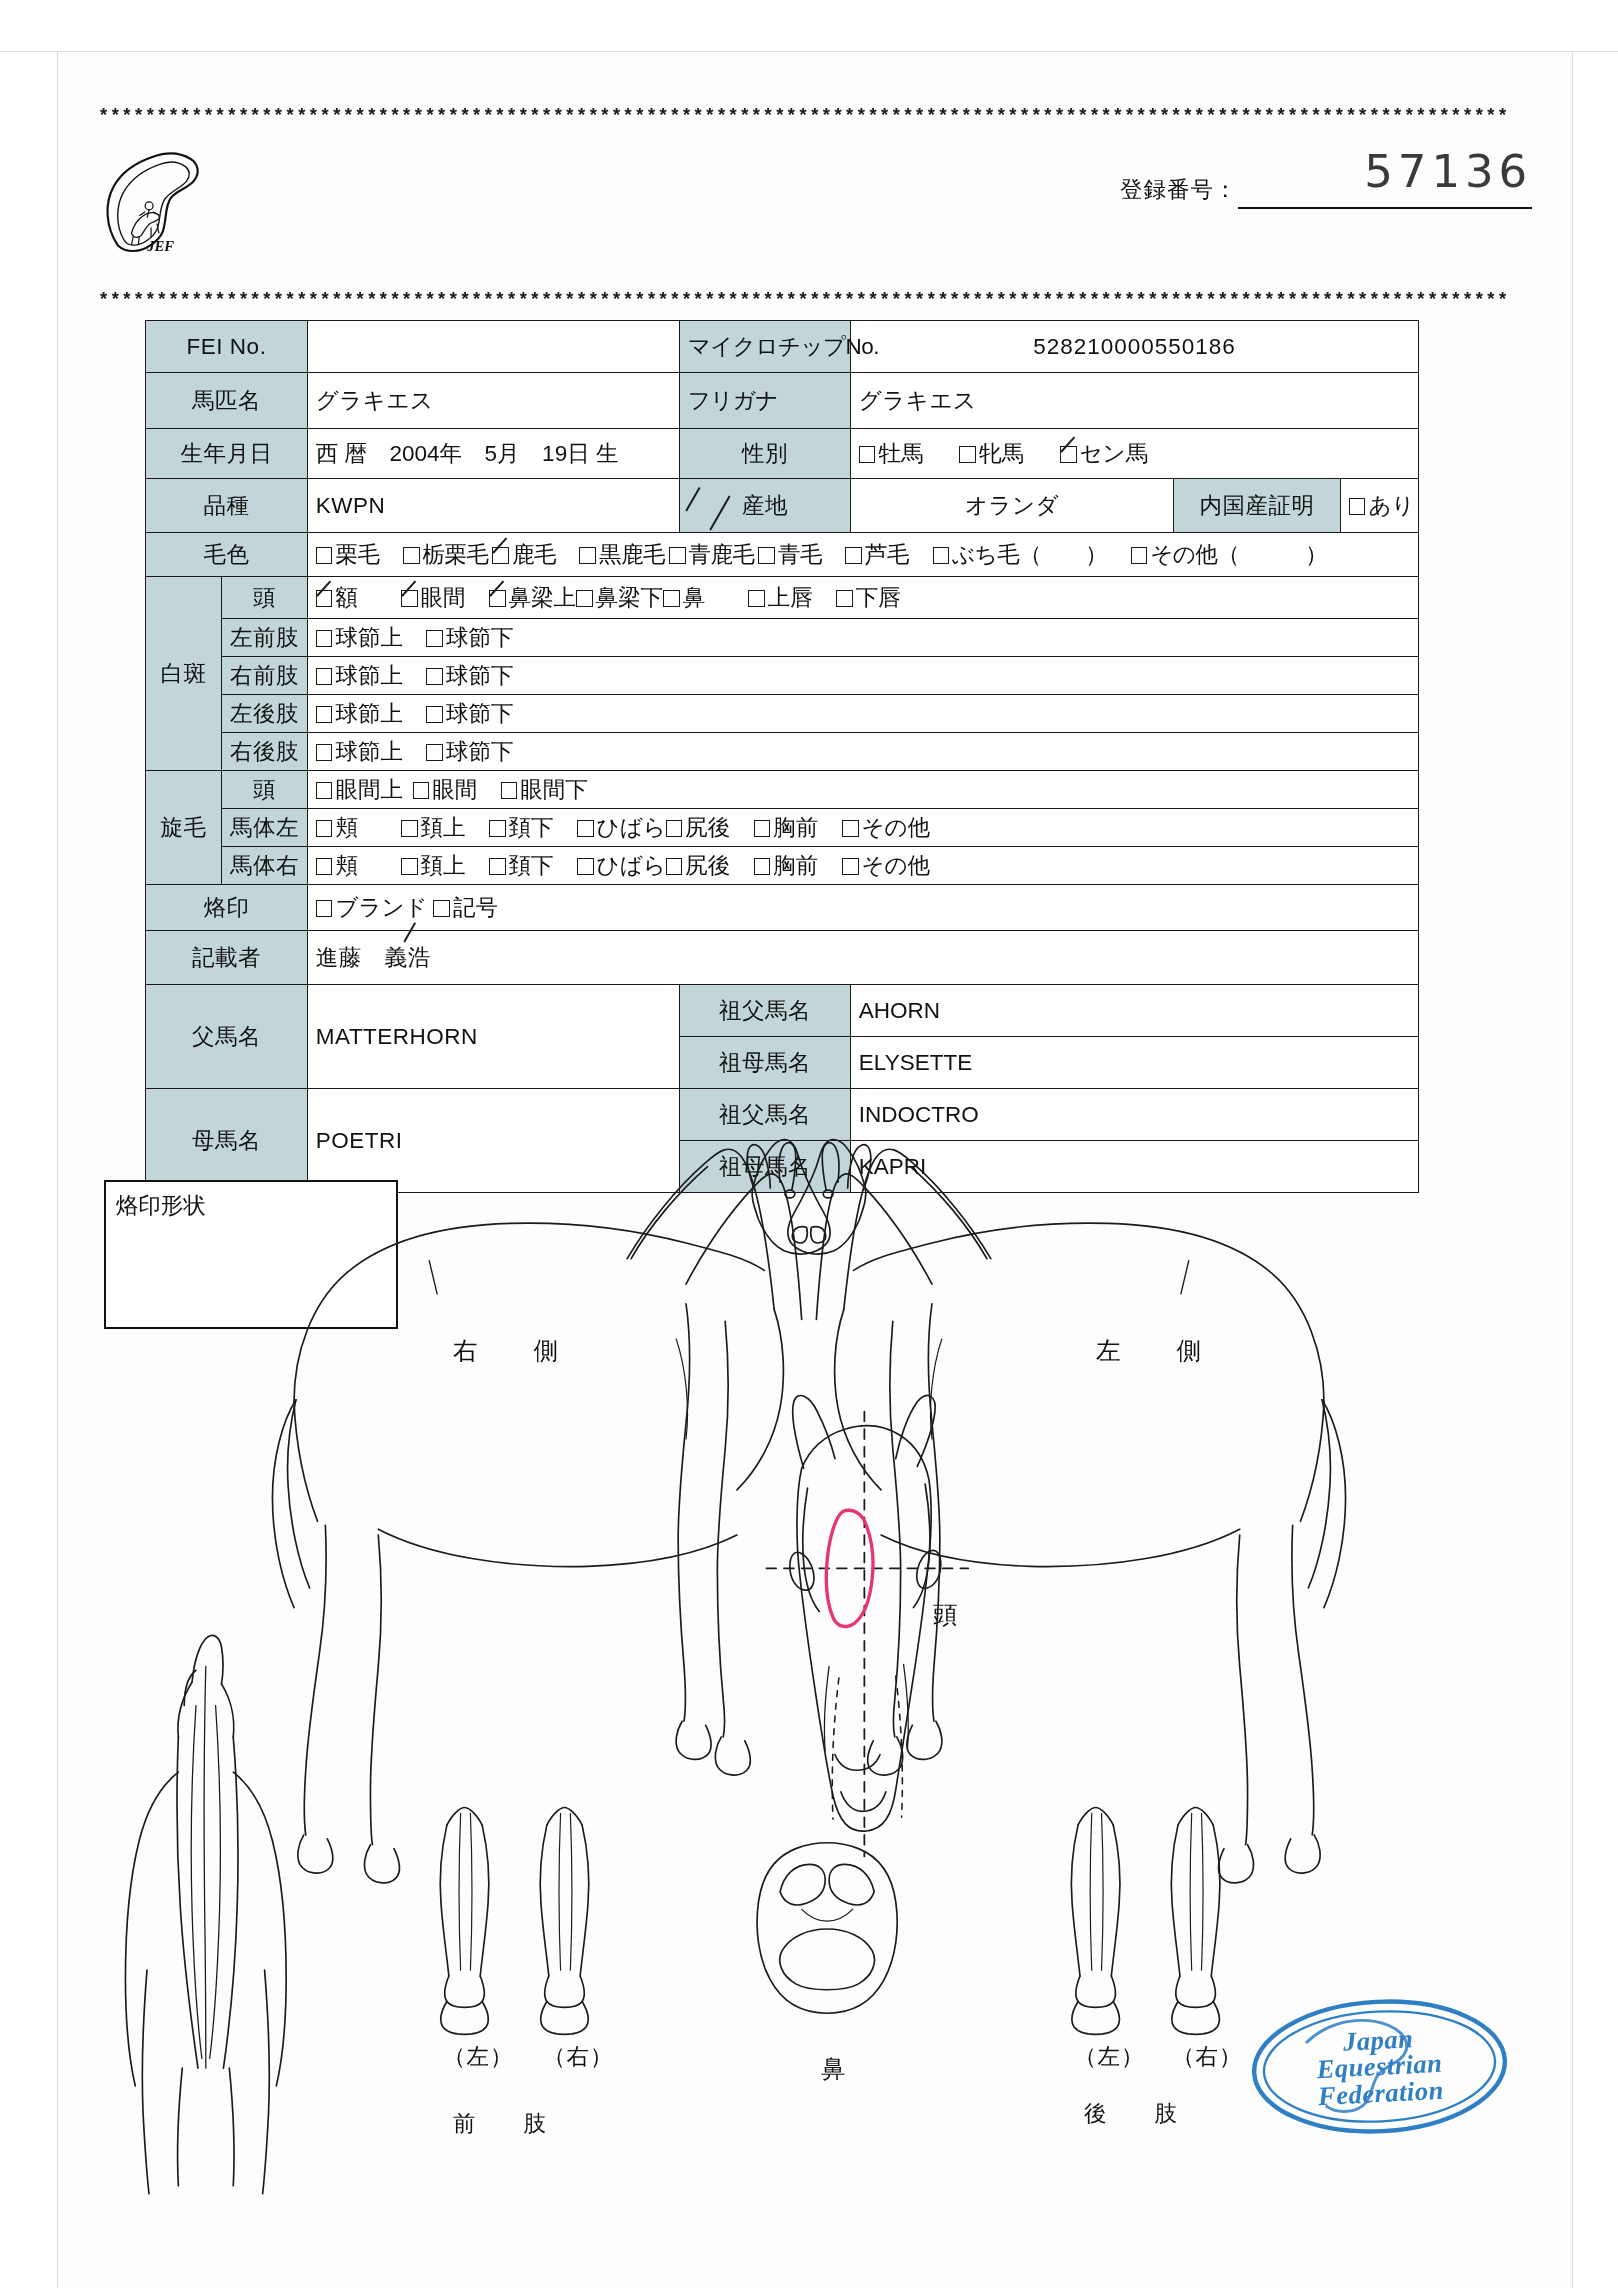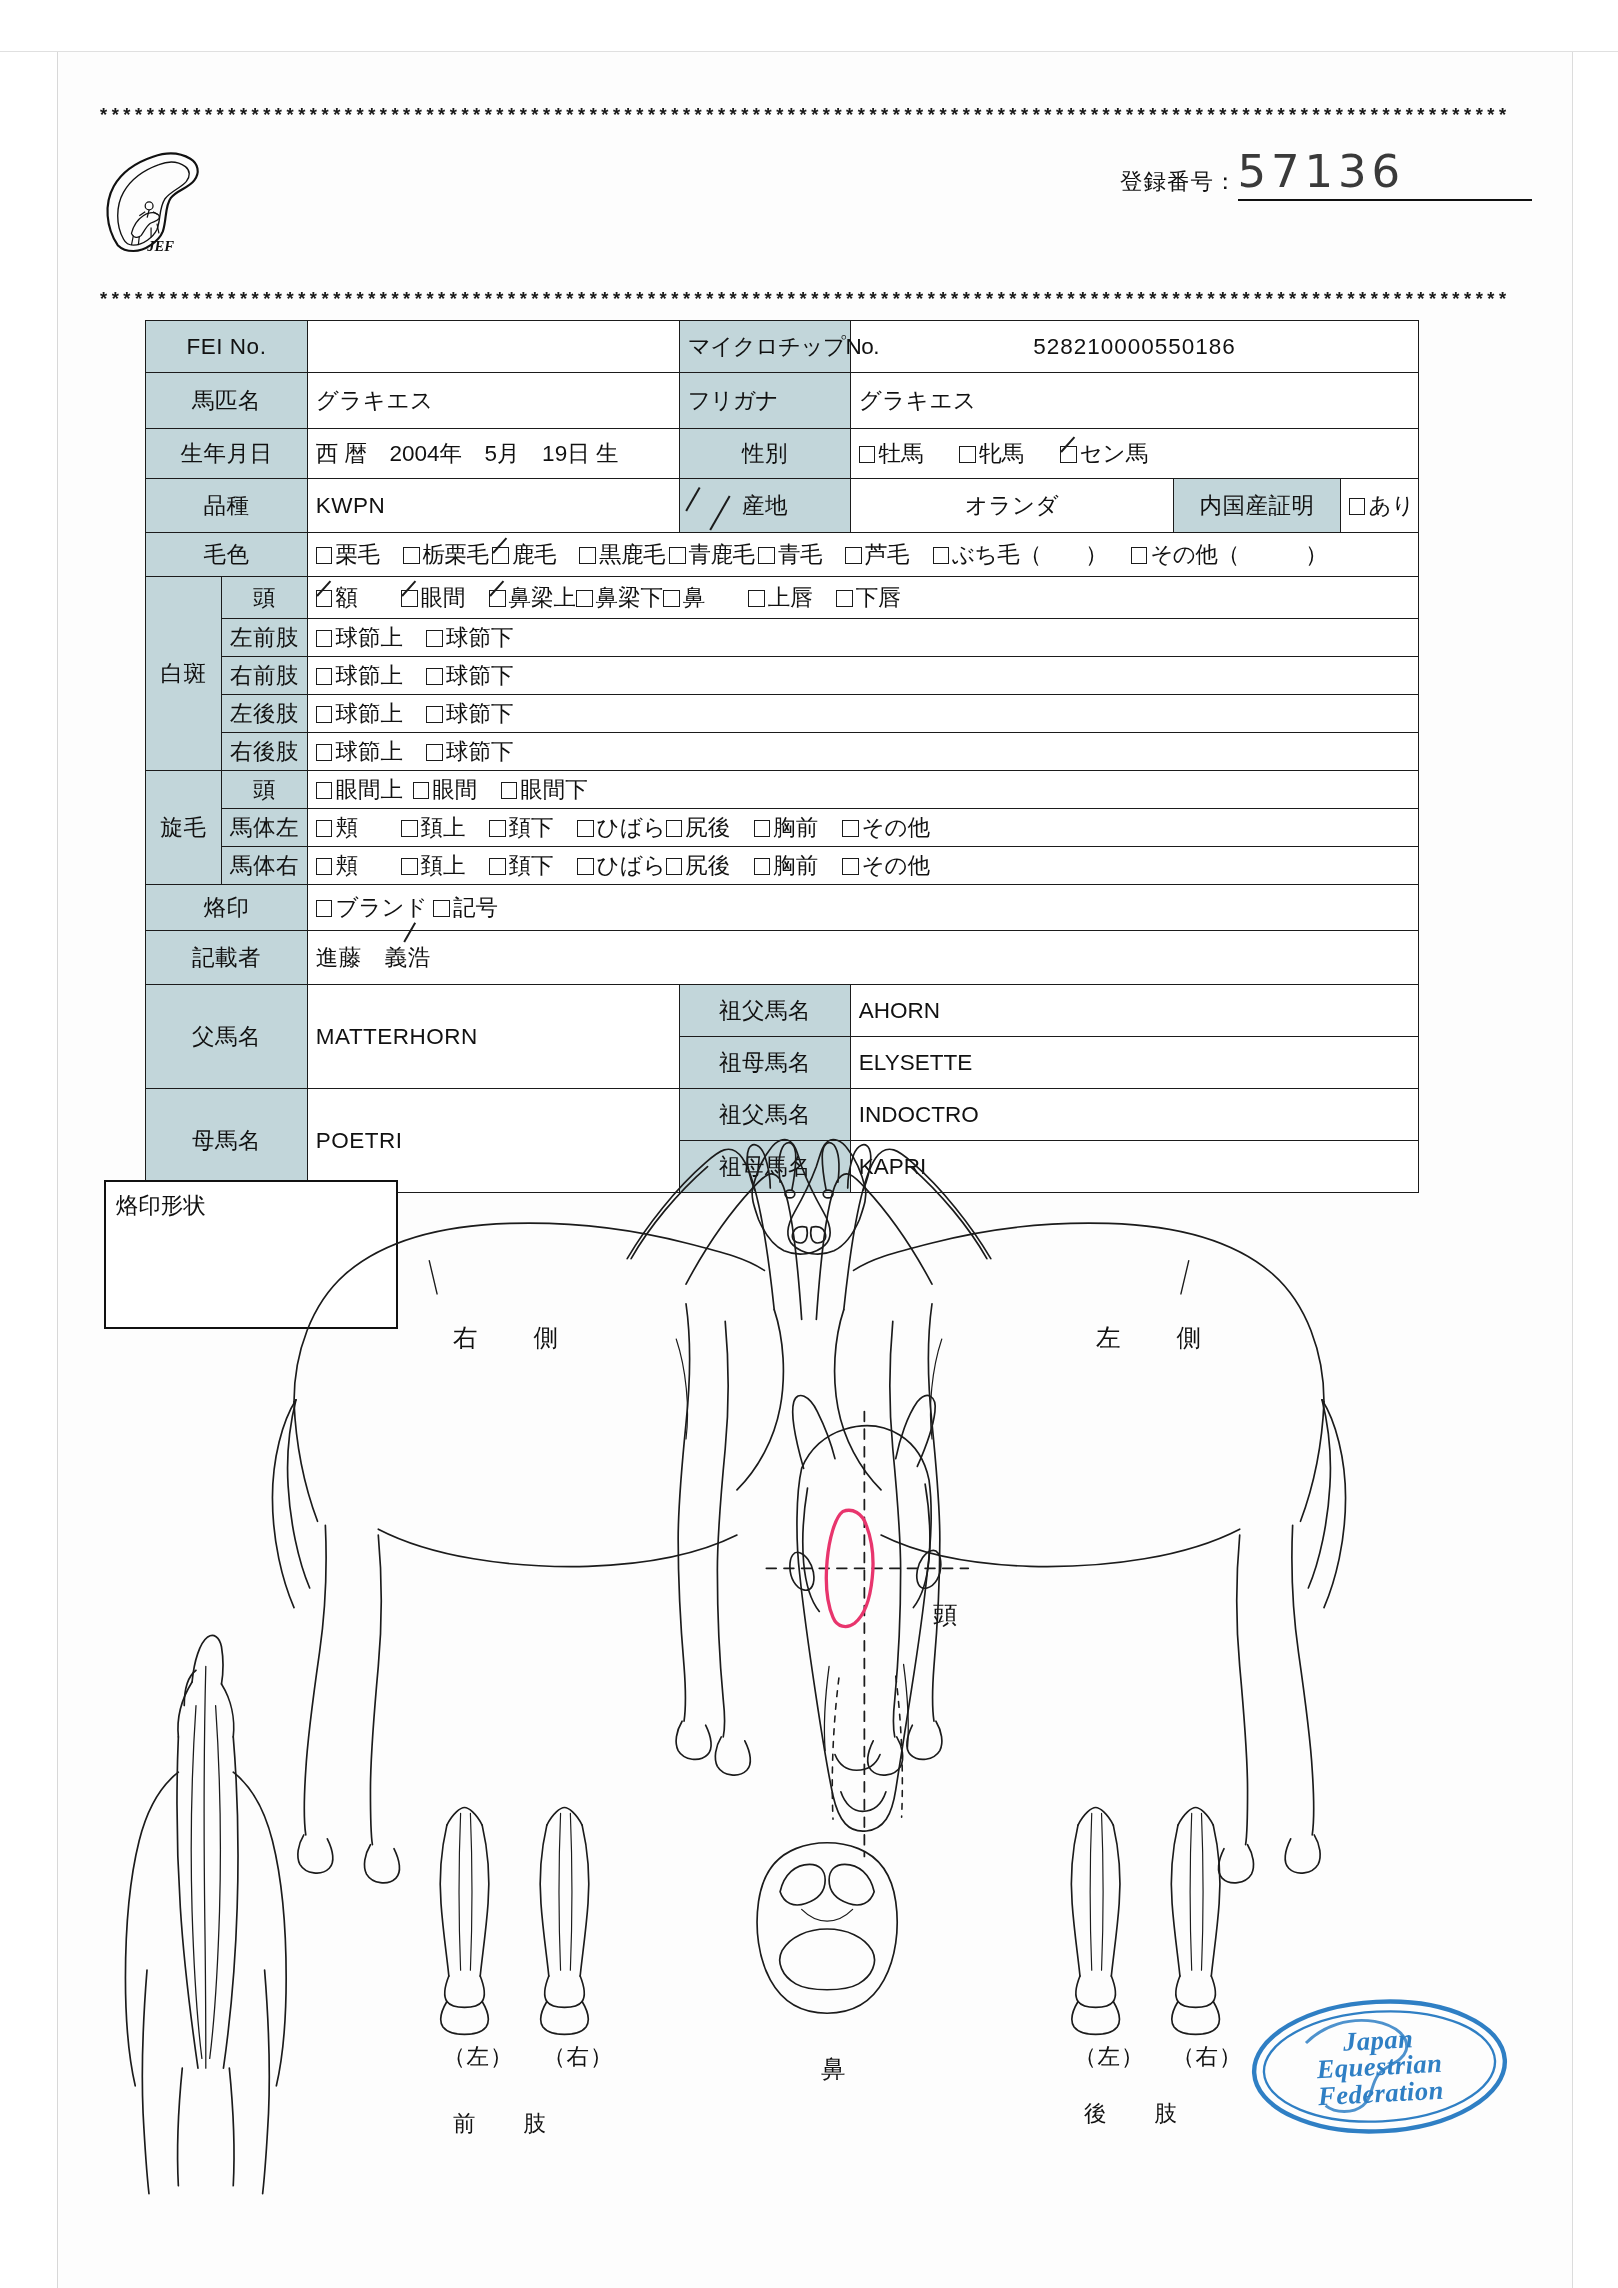--- a/index.html
+++ b/index.html
@@ -134,22 +134,22 @@
   }
   .reg-label {
     font-size: 22.5px;
     letter-spacing: 1px;
     white-space: nowrap;
     padding-bottom: 3.9px;
   }
   .reg-value-wrap {
     flex: 1;
     border-bottom: 2px solid #111;
-    text-align: left;
-    padding-bottom: 1px;
+    text-align: right;
+    padding-bottom: 9px;
   }
   .reg-num {
     font-size: 45px;
     letter-spacing: 4.9px;
     color: #3a3a3a;
     font-family: "DejaVu Sans", sans-serif;
   }
   .reg-date-wrap {
     flex: 1;
     padding-bottom: 1px;
@@ -246,20 +246,21 @@
   .brand-box-label {
     position: absolute;
     left: 9.8px;
     top: 7.8px;
     font-size: 22.5px;
   }
   .side-label {
     position: absolute;
     font-size: 24.5px;
     letter-spacing: 15.7px;
+    margin-top: 13px;
   }
   #label-right-side { left: 453px; top: 1321px; }
   #label-left-side { left: 1096px; top: 1321px; }
   #label-head { position: absolute; left: 933px; top: 1598px; font-size: 24.5px; }
   #label-nose { position: absolute; left: 821px; top: 2052px; font-size: 24.5px; }
 
   .foot-label {
     position: absolute;
     font-size: 22.5px;
     letter-spacing: 1px;

